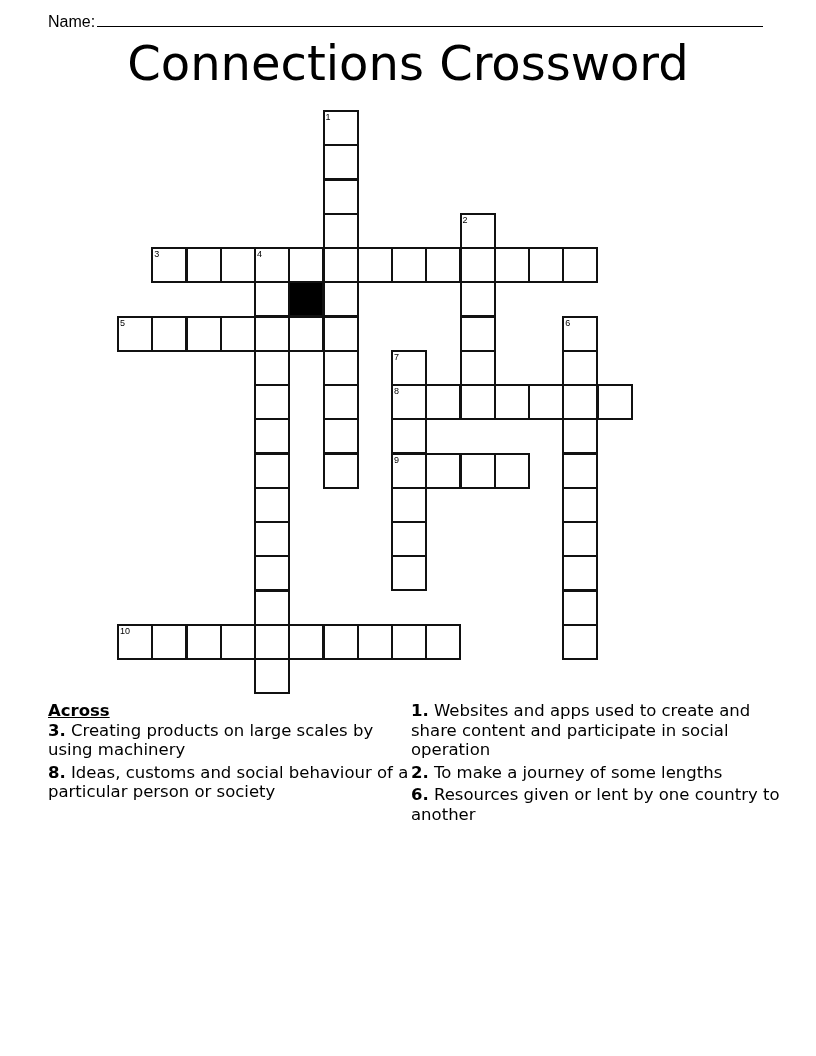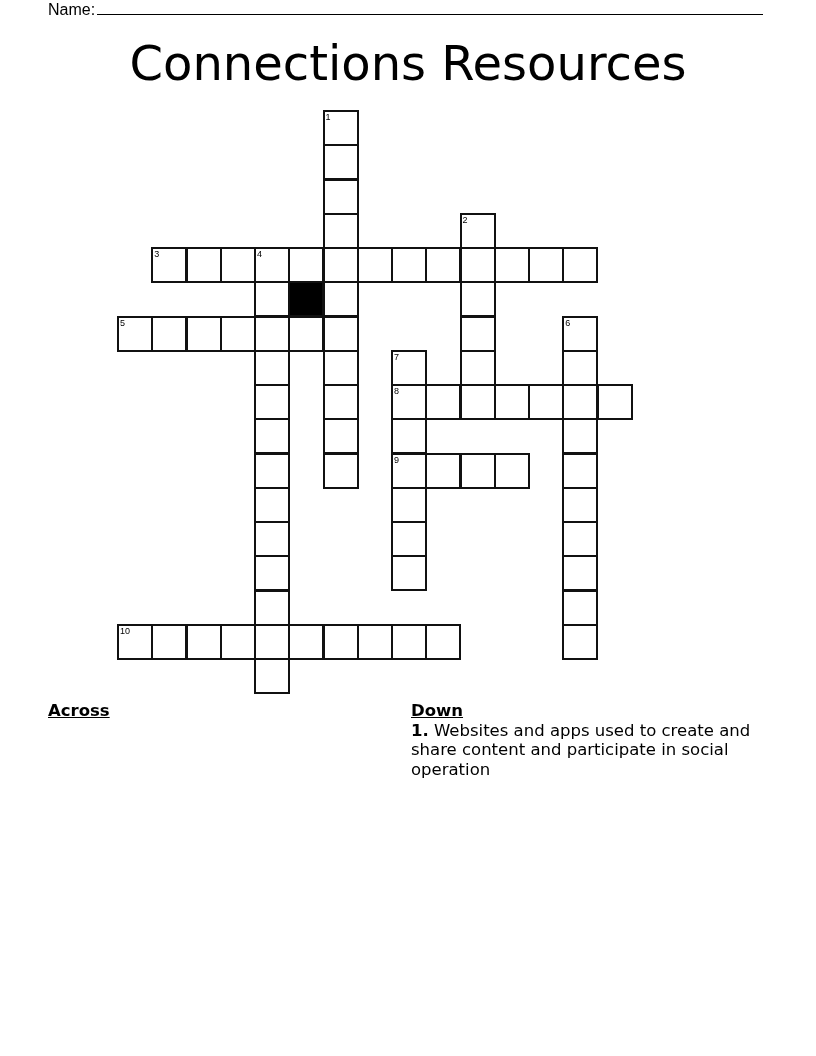--- a/index.html
+++ b/index.html
@@ -1,18 +1,18 @@
 <!DOCTYPE html>
 <html><head>
 <meta charset="utf-8">
 <style>
   html, body { margin: 0; padding: 0; background: #ffffff; }
   body { width: 816px; height: 1056px; position: relative; overflow: hidden; color: #000; }
   .name-line {
-    position: absolute; left: 48px; top: 0px;
+    position: absolute; left: 48px; top: 12px;
     font-family: "Liberation Sans", sans-serif; font-size: 16px; line-height: 18px;
     white-space: nowrap;
   }
   .name-underline { display: inline-block; width: 666px; border-bottom: 1px solid #000; height: 14px; vertical-align: baseline; margin-left: 2px; }
   .title {
     position: absolute; left: 0; top: 32px; width: 816px; text-align: center;
     font-family: "DejaVu Sans", sans-serif; font-size: 48px; line-height: 62px;
     letter-spacing: 0px;
   }
   .grid { position: absolute; left: 0; top: 0; width: 816px; height: 700px; }
@@ -32,21 +32,21 @@
   .clue { margin-bottom: 3px; }
   .clue-num { font-weight: bold; }
 </style>
 </head>
 <body>
 
 <div class="name-line">
   <span>Name:</span><span class="name-underline"></span>
 </div>
 
-<div class="title">Connections Resources</div>
+<div class="title">Connections Crossword</div>
 
 <div class="grid" id="grid">
     <div class="cell" style="left: 322.5px; top: 110px;">
       <span class="cell-num">1</span>
     </div>
     <div class="cell" style="left: 322.5px; top: 144.25px;"></div>
     <div class="cell" style="left: 322.5px; top: 178.5px;"></div>
     <div class="cell" style="left: 322.5px; top: 212.75px;"></div>
     <div class="cell" style="left: 322.5px; top: 247px;"></div>
     <div class="cell" style="left: 322.5px; top: 281.25px;"></div>
@@ -138,18 +138,21 @@
     <div class="cell" style="left: 288.25px; top: 623.75px;"></div>
     <div class="cell" style="left: 322.5px; top: 623.75px;"></div>
     <div class="cell" style="left: 356.75px; top: 623.75px;"></div>
     <div class="cell" style="left: 391px; top: 623.75px;"></div>
     <div class="cell" style="left: 425.25px; top: 623.75px;"></div>
     <div class="cell black" style="left: 288.25px; top: 281.25px;"></div>
   </div>
 
 <div class="clues across">
   <div class="clue-heading">Across</div>
+  <div class="clue"><span class="clue-num">3.</span><span> Creating products on large scales by using machinery</span></div>
+  <div class="clue"><span class="clue-num">8.</span><span> Ideas, customs and social behaviour of a particular person or society</span></div>
 </div>
 
 <div class="clues down">
-  <div class="clue-heading">Down</div>
   <div class="clue"><span class="clue-num">1.</span><span> Websites and apps used to create and share content and participate in social operation</span></div>
+  <div class="clue"><span class="clue-num">2.</span><span> To make a journey of some lengths</span></div>
+  <div class="clue"><span class="clue-num">6.</span><span> Resources given or lent by one country to another</span></div>
 </div>
 
 </body></html>

